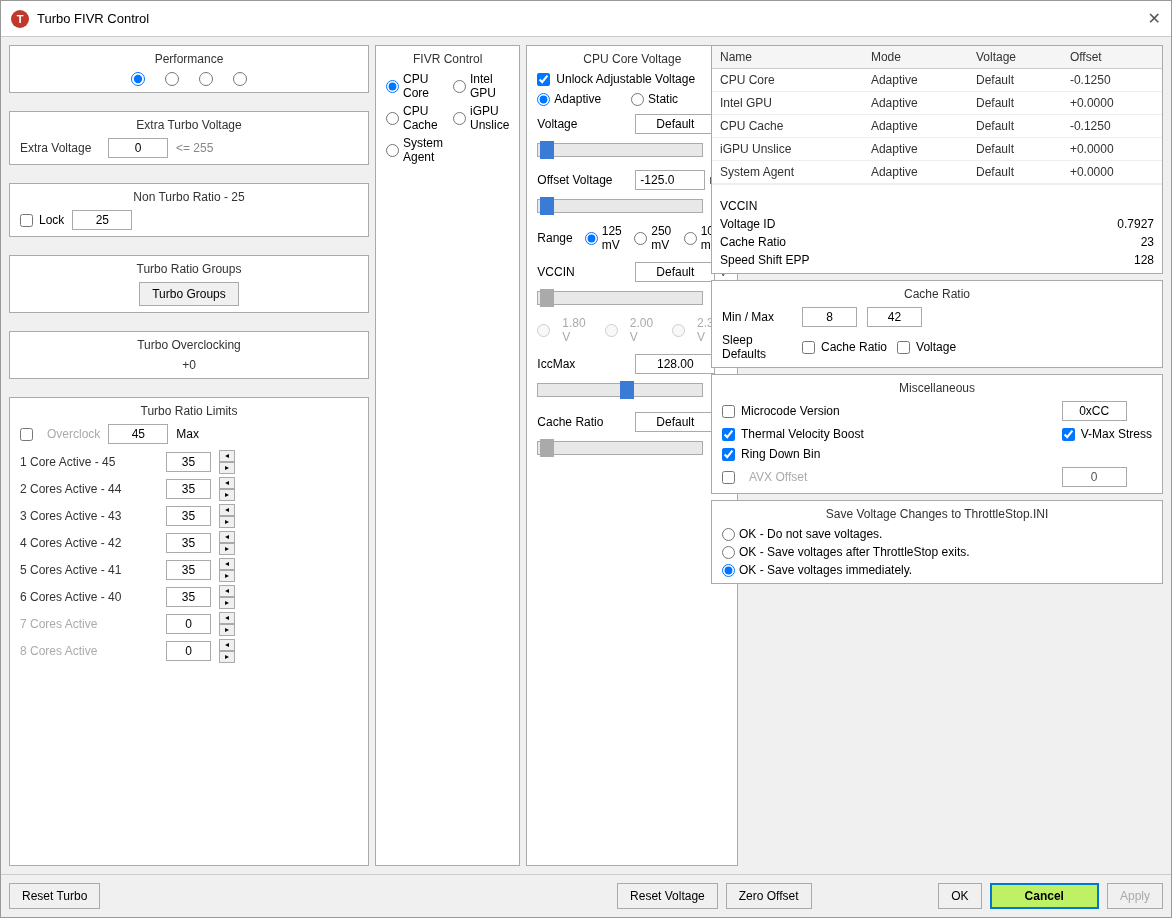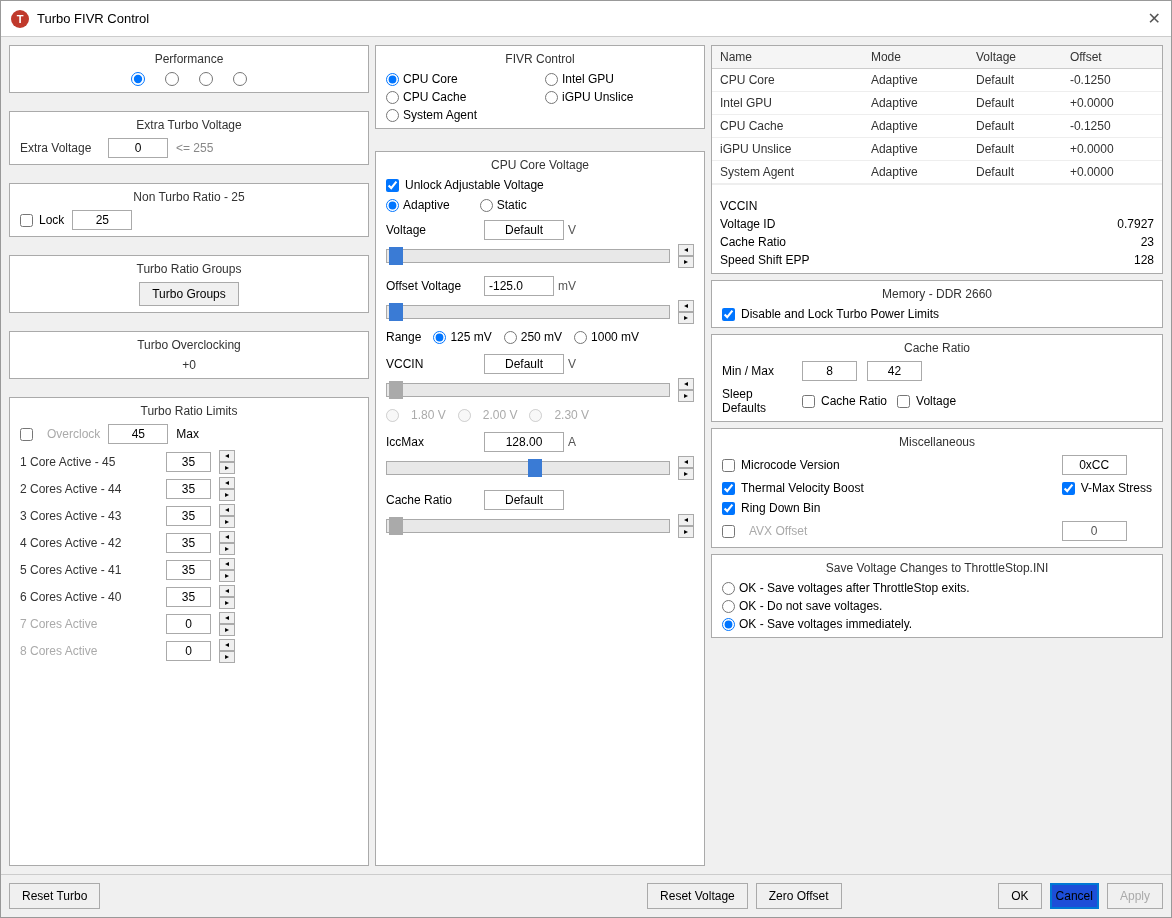--- a/index.html
+++ b/index.html
@@ -4,35 +4,35 @@
   <style>
     * { box-sizing: border-box; margin: 0; padding: 0; font-family: 'Segoe UI', Tahoma, sans-serif; font-size: 12px; }
     body { background: #f0f0f0; width: 1172px; height: 918px; overflow: hidden; }
     .window { background: #f0f0f0; width: 1172px; height: 918px; display: flex; flex-direction: column; border: 1px solid #999; }
     .title-bar { background: #fff; display: flex; align-items: center; padding: 6px 10px; border-bottom: 1px solid #ccc; height: 36px; }
     .title-bar-icon { width: 18px; height: 18px; background: #c0392b; border-radius: 50%; display: flex; align-items: center; justify-content: center; color: white; font-weight: bold; font-size: 11px; margin-right: 8px; }
     .title-bar-title { font-size: 13px; color: #000; flex: 1; }
     .title-bar-close { cursor: pointer; font-size: 16px; color: #555; }
     .main-content { display: flex; flex: 1; padding: 8px; gap: 6px; overflow: hidden; }
     .left-panel { width: 360px; display: flex; flex-direction: column; gap: 18px; }
-    .middle-panel { width: 330px; display: flex; flex-direction: column; gap: 22px; }
+    .middle-panel { width: 330px; display: flex; flex-direction: row; gap: 6px; }
     .right-panel { flex: 1; display: flex; flex-direction: column; gap: 6px; }
     .panel-box { border: 1px solid #aaa; background: #fff; padding: 6px 10px; }
     .panel-title { text-align: center; font-weight: normal; margin-bottom: 6px; color: #333; }
     .radio-row { display: flex; align-items: center; gap: 20px; justify-content: center; }
     .radio-item { display: flex; align-items: center; gap: 4px; }
     .radio-input { width: 14px; height: 14px; cursor: pointer; }
     .field-row { display: flex; align-items: center; gap: 8px; margin-top: 4px; }
     .field-label { color: #333; min-width: 80px; }
     input[type="text"], input[type="number"] { border: 1px solid #aaa; padding: 2px 4px; background: #fff; }
     .input-sm { width: 60px; text-align: center; }
     .label-gray { color: #888; }
     .check-row { display: flex; align-items: center; gap: 6px; }
     .btn { border: 1px solid #aaa; background: #f0f0f0; padding: 4px 12px; cursor: pointer; font-size: 12px; }
-    .btn-primary { border: 2px solid #0078d4; background: #1d4ed8; padding: 4px 4px; cursor: pointer; font-size: 12px; }
+    .btn-primary { border: 2px solid #0078d4; background: #bef264; padding: 4px 33px; cursor: pointer; font-size: 12px; font-weight: bold; }
     .turbo-limits-grid { display: flex; flex-direction: column; gap: 3px; margin-top: 4px; }
     .turbo-row { display: flex; align-items: center; gap: 6px; }
     .turbo-row-label { width: 140px; color: #333; }
     .turbo-row-label.disabled { color: #aaa; }
     .spinner-input { display: flex; align-items: flex-end; }
     .spinner-input input { width: 45px; text-align: center; border: 1px solid #aaa; padding: 2px; }
     .spinner-btns { display: flex; flex-direction: column; margin-left: 2px; }
     .spinner-btn { width: 16px; height: 12px; border: 1px solid #aaa; background: #f0f0f0; cursor: pointer; display: flex; align-items: center; justify-content: center; font-size: 8px; line-height: 1; padding: 0; }
     .fivr-radio-grid { display: grid; grid-template-columns: 1fr 1fr; gap: 4px 10px; }
     .fivr-radio-item { display: flex; align-items: center; gap: 4px; }
@@ -446,27 +446,20 @@
             <span style="flex:1;">Cache Ratio</span>
             <span>23</span>
           </div>
           <div style="display:flex; gap:8px; align-items:center; padding: 2px 0;">
             <span style="flex:1;">Speed Shift EPP</span>
             <span>128</span>
           </div>
         </div>
       </div>
 
-      <div class="section-box">
-        <div class="section-title">Memory - DDR 2660</div>
-        <div class="check-row">
-          <input type="checkbox" checked="" style="">
-          <span>Disable and Lock Turbo Power Limits</span>
-        </div>
-      </div>
 
       <div class="section-box">
         <div class="section-title">Cache Ratio</div>
         <div style="display:flex; align-items:center; gap:10px; margin-bottom:6px;">
           <span style="width:70px;">Min / Max</span>
           <input type="text" style="width: 55px; text-align: center;" value="8">
           <input type="text" style="width: 55px; text-align: center;" value="42">
         </div>
         <div style="display:flex; align-items:center; gap:10px;">
           <span style="width:70px;">Sleep Defaults</span>
@@ -508,25 +501,25 @@
           </div>
           <input type="text" style="width: 65px; text-align: center;" value="0" disabled="">
         </div>
       </div>
 
       <div class="section-box">
         <div class="section-title">Save Voltage Changes to ThrottleStop.INI</div>
         <div style="display:flex; flex-direction:column; gap:4px;">
           <div class="fivr-radio-item">
             <input type="radio" name="save" style="">
+            <span>OK - Do not save voltages.</span>
+          </div>
+          <div class="fivr-radio-item">
+            <input type="radio" name="save" style="">
             <span>OK - Save voltages after ThrottleStop exits.</span>
-          </div>
-          <div class="fivr-radio-item">
-            <input type="radio" name="save" style="">
-            <span>OK - Do not save voltages.</span>
           </div>
           <div class="fivr-radio-item">
             <input type="radio" name="save" checked="" style="">
             <span>OK - Save voltages immediately.</span>
           </div>
         </div>
       </div>
 
     </div>
   </div>

